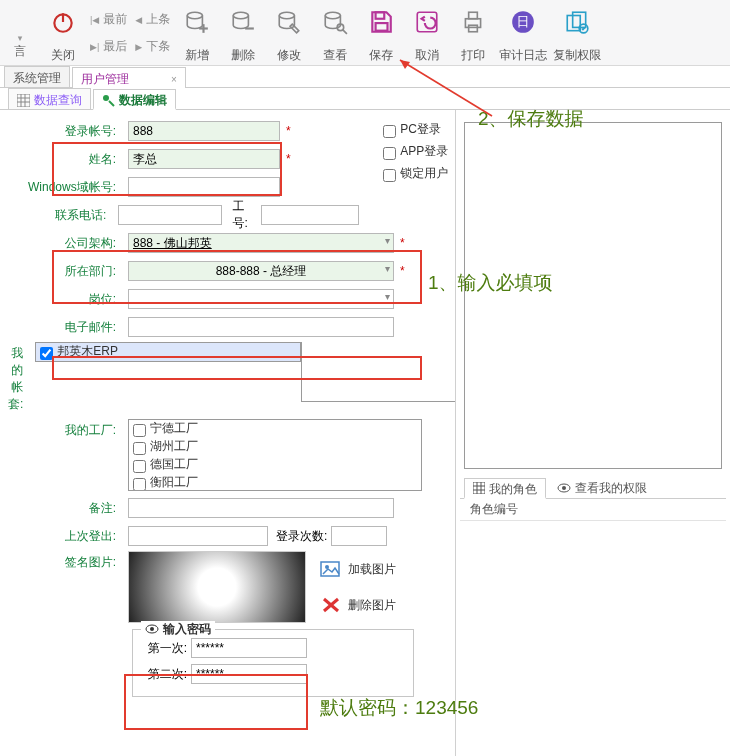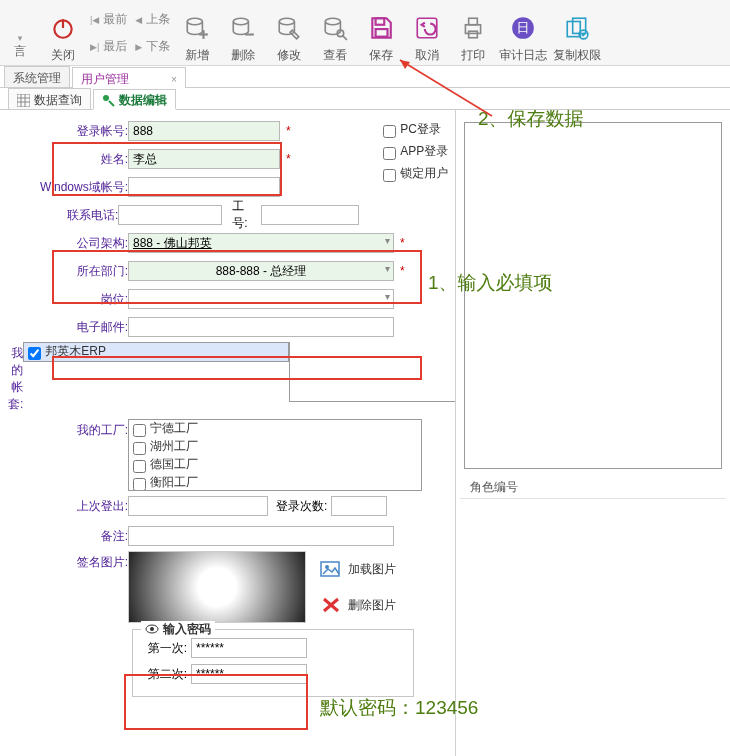--- a/index.html
+++ b/index.html
@@ -2,48 +2,48 @@
 <html><head>
 <meta charset="utf-8">
 <style>
   * { box-sizing: border-box; margin: 0; padding: 0; font-family: "Microsoft YaHei", Arial, sans-serif; font-size: 12px; }
   body { background: #fff; width: 730px; height: 756px; overflow: hidden; position: relative; }
 
   
   .ribbon { height: 66px; background: #f6f6f7; border-bottom: 1px solid #d9d9d9; display: flex; align-items: flex-start; padding: 2px 0 0 0; }
   .rib-left { width: 40px; height: 62px; display:flex; flex-direction:column; align-items:center; justify-content:flex-end; padding-bottom:4px; color:#666;}
   .rib-item { display:flex; flex-direction:column; align-items:center; justify-content:flex-end; height:62px; width:46px; color:#666; cursor:pointer; }
-  .rib-item span.lbl { margin-top:6px; font-size:12px; color:#555; }
+  .rib-item span.lbl { margin-top:12px; font-size:12px; color:#555; }
   .rib-double { display:flex; flex-direction:column; align-items:flex-start; justify-content:center; height:62px; padding:0 4px; color:#888; gap:10px;}
   .rib-double div { display:flex; align-items:center; gap:4px; cursor:pointer;}
   .tri { font-size:9px; color:#999;}
   .rib-ico { width:26px; height:26px; display:flex; align-items:center; justify-content:center; }
   .rib-ico svg { width:26px; height:26px; }
 
   
   .tabs1 { height:22px; border-bottom:1px solid #ccc; display:flex; align-items:flex-end; padding-left:4px;}
   .tab1, .tab1-active { height:21px; padding:2px 8px 0 8px; border:1px solid #ccc; border-bottom:none; margin-right:2px; background:#f3f3f3; color:#555; display:flex; align-items:center; gap:4px;}
   .tab1-active { background:#fff; color:#9c2c9c; position:relative; top:1px;gap:42px; }
   .close-x { font-size:10px; color:#999; cursor:pointer;}
 
   
   .tabs2 { height:22px; border-bottom:1px solid #ccc; display:flex; align-items:flex-end; padding-left:8px; background:#fff;}
-  .tab2, .tab2-active { height:21px; padding:2px 8px 0 8px; border:1px solid #ccc; border-bottom:none; margin-right:2px; background:#fafafa; color:#404040; display:flex; align-items:center; gap:4px;}
+  .tab2, .tab2-active { height:21px; padding:2px 8px 0 8px; border:1px solid #ccc; border-bottom:none; margin-right:2px; background:#fafafa; color:#8b5cf6; display:flex; align-items:center; gap:4px;}
   .tab2-active { background:#fff; color:#1a7a3a; border-bottom:2px solid #fff; position:relative; top:1px;}
   .mini-ico { width:13px; height:13px; display:inline-block; }
 
   
   .main { display:flex; height:calc(756px - 66px - 22px - 22px); }
   .left-pane { width:455px; padding:8px 6px 6px 8px; overflow:hidden;}
   .right-pane { flex:1; border-left:1px solid #d0d0d0; padding:6px 4px; display:flex; flex-direction:column;}
   .preview-box { border:1px solid #9a9a9a; height:347px; margin:6px 4px 8px 4px; background:#fff;}
 
   
   .frow { display:flex; align-items:center; height:26px; margin-bottom:2px;}
-  .flbl { width:120px; text-align:right; padding-right:0; color:#4c1d95;}
+  .flbl { width:120px; text-align:right; padding-right:12px; color:#15803d;}
   .finput { border:1px solid #b8b8b8; height:20px; padding:1px 4px; background:#fff; font-size:12px;}
   .finput.green { background:#eaf5e9;}
   .req { color:#c00; margin-left:6px; font-size:12px;}
   .combo { position:relative; display:inline-flex; align-items:center; }
   .combo::after { content:"▾"; position:absolute; right:4px; top:2px; color:#888; font-size:10px; pointer-events:none;}
   .checkrow { display:flex; align-items:flex-end; gap:4px; height:18px; color:#333;}
   .checkrow input[type=checkbox]{ width:13px; height:13px;}
   .checkcol { display:flex; flex-direction:column; gap:4px; margin-left:24px;}
   .listbox { border:1px solid #9a9a9a; min-height:60px; background:#fff; overflow-y:auto;}
   .listbox .checkrow { padding:1px 4px; }
@@ -333,29 +333,29 @@
             <input type="checkbox" style="">
             <span>德国工厂</span>
           </label>
           <label class="checkrow">
             <input type="checkbox" style="">
             <span>衡阳工厂</span>
           </label>
         </div>
     </div>
 
+    <div class="frow" style="margin-top:4px;">
+      <span class="flbl">备注:</span>
+      <input class="finput" style="width: 266px;">
+    </div>
     <div class="frow">
       <span class="flbl">上次登出:</span>
       <input class="finput" style="width: 140px;">
       <span style="margin:0 4px 0 8px">登录次数:</span>
       <input class="finput" style="width: 56px;">
-    </div>
-    <div class="frow" style="margin-top:4px;">
-      <span class="flbl">备注:</span>
-      <input class="finput" style="width: 266px;">
     </div>
 
     <div class="frow" style="height:auto; align-items:flex-start;">
       <span class="flbl" style="padding-top:3px">签名图片:</span>
       <div class="gradbox"></div>
       <div style="display:flex; flex-direction:column; gap:12px; margin-left:14px; padding-top:6px;">
         <div class="img-btn">
           <svg viewBox="0 0 22 20">
               <rect x="1" y="3" width="18" height="14" fill="none" stroke="#4a87c7" stroke-width="1.5"></rect>
               <circle cx="7" cy="8" r="2" fill="#4a87c7"></circle>
@@ -391,20 +391,39 @@
           <input class="finput" style="width: 116px;" value="******">
         </div>
       </div>
     </div>
 
   </div>
 
   <div class="right-pane">
     <div class="preview-box"></div>
 
+    <div class="role-tabs">
+      <div class="rtab-active">
+        <span><svg width="12" height="12" viewBox="0 0 12 12">
+              <rect width="12" height="12" fill="none" stroke="#555"></rect>
+              <line x1="4" y1="0" x2="4" y2="12" stroke="#555"></line>
+              <line x1="8" y1="0" x2="8" y2="12" stroke="#555"></line>
+              <line x1="0" y1="4" x2="12" y2="4" stroke="#555"></line>
+              <line x1="0" y1="8" x2="12" y2="8" stroke="#555"></line>
+            </svg></span>
+        <span>我的角色</span>
+      </div>
+      <div class="rtab">
+        <span><svg width="14" height="10" viewBox="0 0 14 10">
+              <ellipse cx="7" cy="5" rx="6" ry="4" fill="none" stroke="#555"></ellipse>
+              <circle cx="7" cy="5" r="2" fill="#555"></circle>
+            </svg></span>
+        <span>查看我的权限</span>
+      </div>
+    </div>
     <div class="role-header">
       <span>角色编号</span>
     </div>
   </div>
 </div>
 
 <div class="redbox" style="left:52px; top:142px; width:230px; height:54px;"></div>
 <div class="redbox" style="left:52px; top:250px; width:370px; height:54px;"></div>
 <div class="redbox" style="left:52px; top:356px; width:370px; height:24px;"></div>
 <div class="redbox" style="left:124px; top:674px; width:184px; height:56px;"></div>

